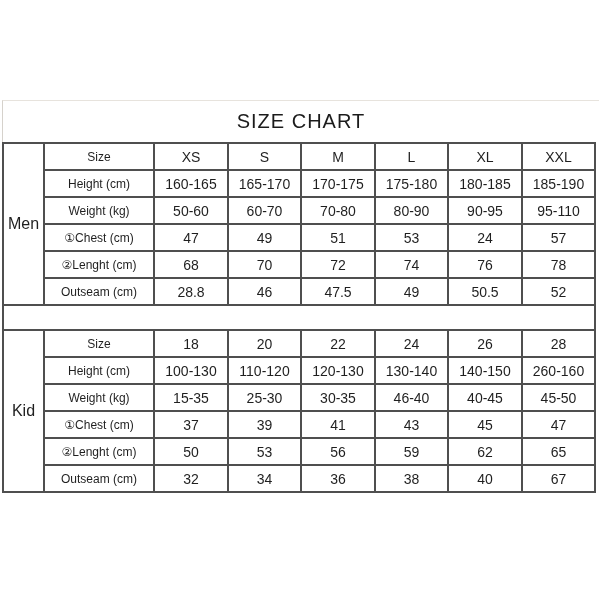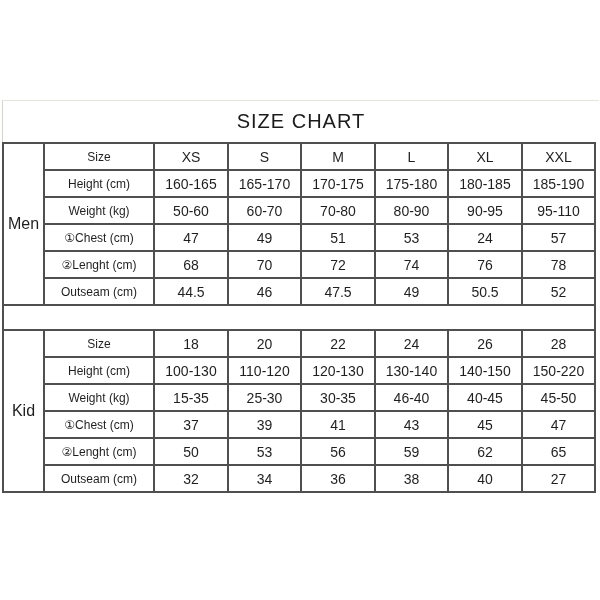--- a/index.html
+++ b/index.html
@@ -100,21 +100,21 @@
         <td class="lbl">②Lenght (cm)</td>
         <td>68</td>
         <td>70</td>
         <td>72</td>
         <td>74</td>
         <td>76</td>
         <td>78</td>
       </tr>
       <tr>
         <td class="lbl">Outseam (cm)</td>
-        <td>44.5</td>
+        <td>28.8</td>
         <td>46</td>
         <td>47.5</td>
         <td>49</td>
         <td>50.5</td>
         <td>52</td>
       </tr>
 
       <tr class="gap">
         <td colspan="8"></td>
       </tr>
@@ -129,21 +129,21 @@
         <td>26</td>
         <td>28</td>
       </tr>
       <tr>
         <td class="lbl">Height (cm)</td>
         <td>100-130</td>
         <td>110-120</td>
         <td>120-130</td>
         <td>130-140</td>
         <td>140-150</td>
-        <td>150-220</td>
+        <td>260-160</td>
       </tr>
       <tr>
         <td class="lbl">Weight (kg)</td>
         <td>15-35</td>
         <td>25-30</td>
         <td>30-35</td>
         <td>46-40</td>
         <td>40-45</td>
         <td>45-50</td>
       </tr>
@@ -165,17 +165,17 @@
         <td>62</td>
         <td>65</td>
       </tr>
       <tr>
         <td class="lbl">Outseam (cm)</td>
         <td>32</td>
         <td>34</td>
         <td>36</td>
         <td>38</td>
         <td>40</td>
-        <td>27</td>
+        <td>67</td>
       </tr>
     </tbody>
   </table>
 </div>
 
 </body></html>

